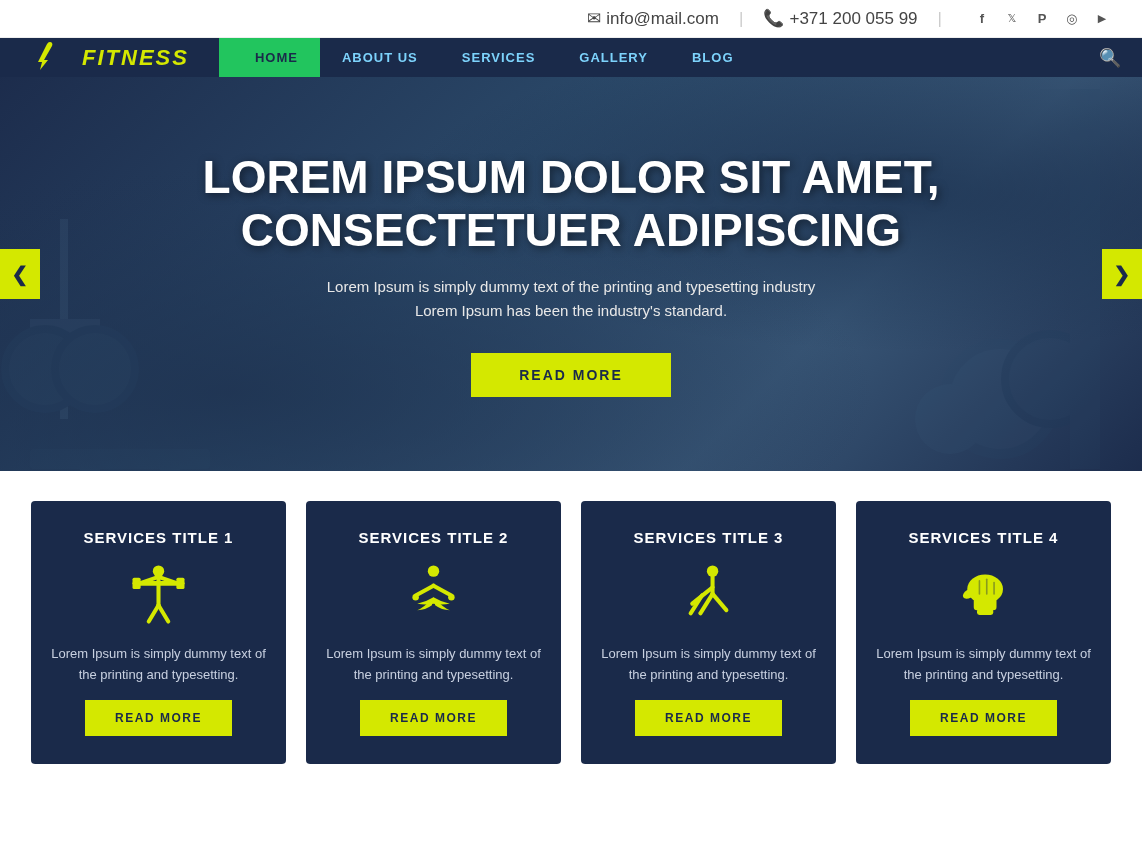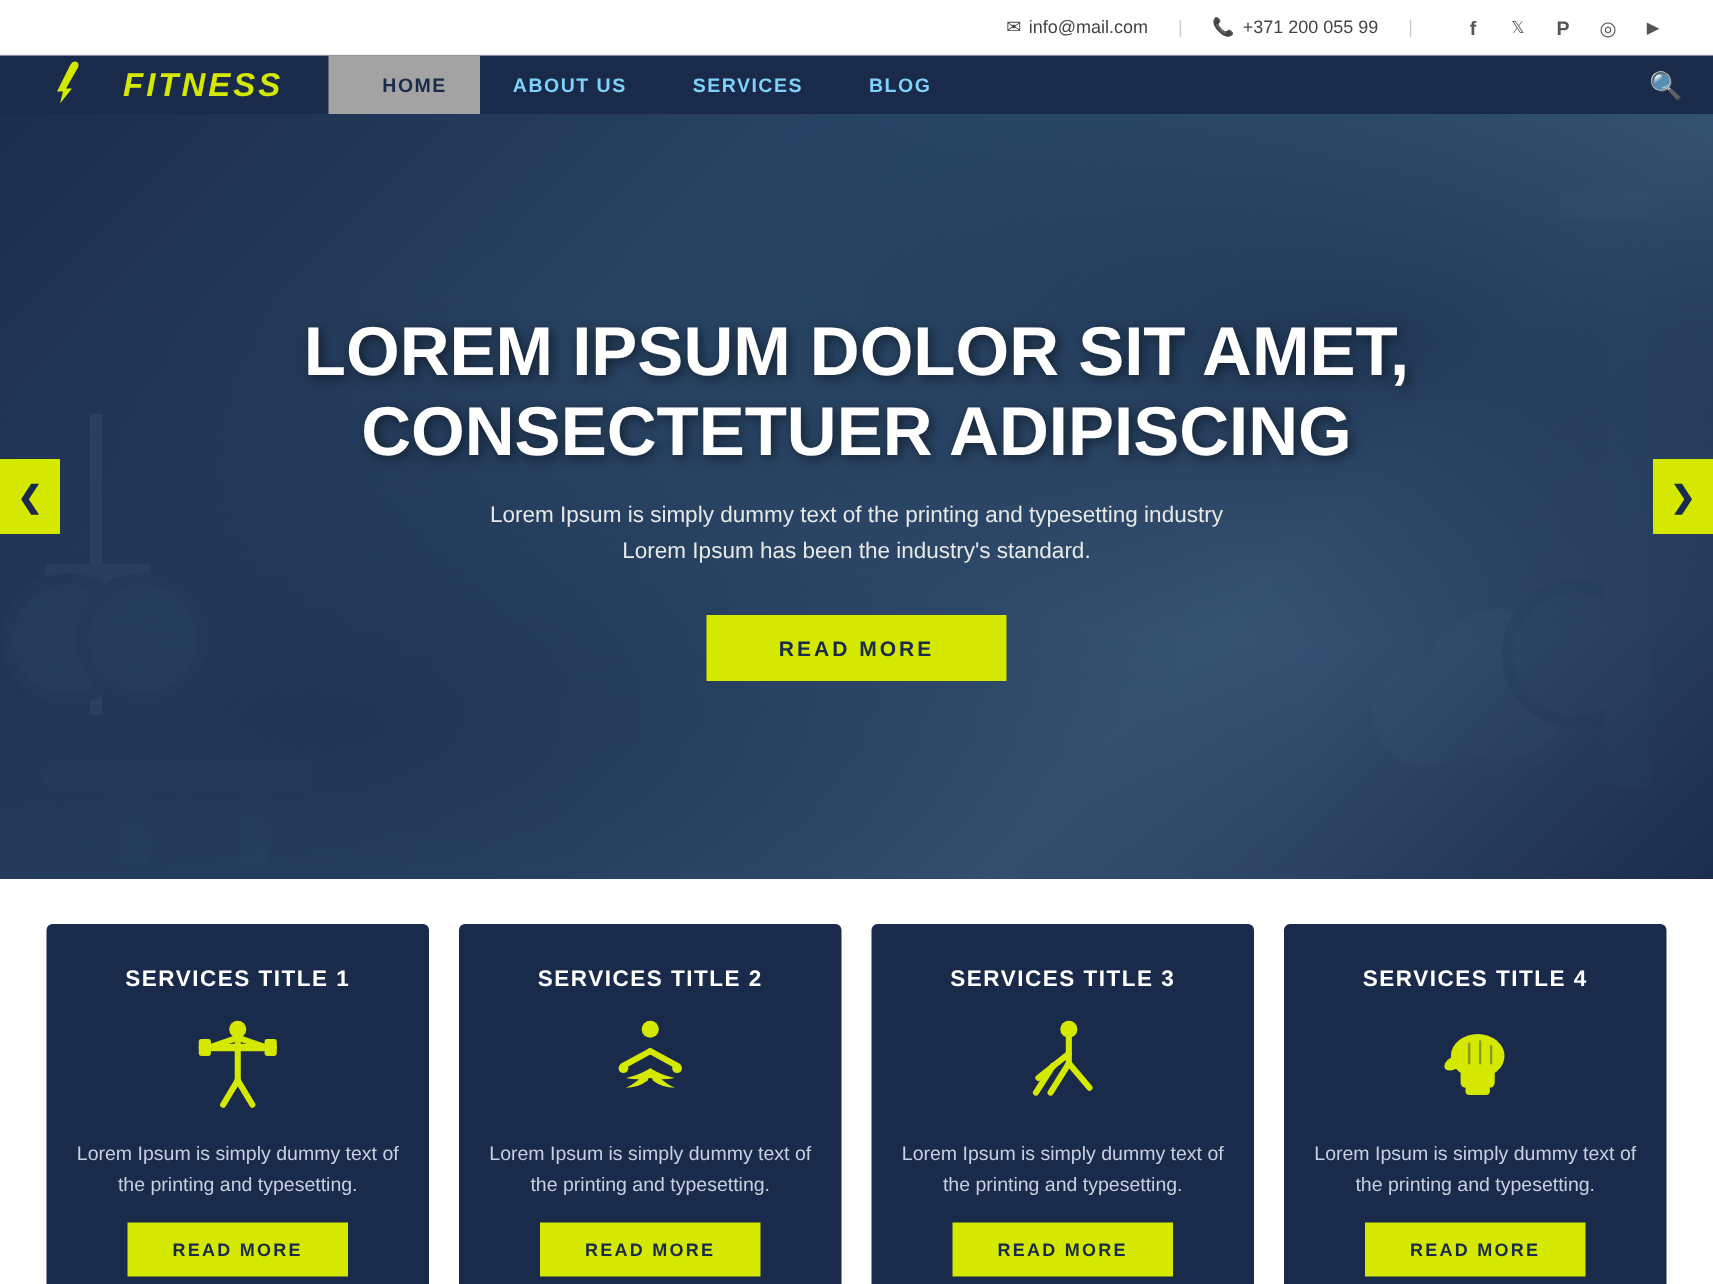--- a/index.html
+++ b/index.html
@@ -7,21 +7,21 @@
 
     
     .topbar {
       background: #fff;
       display: flex;
       align-items: center;
       justify-content: flex-end;
       padding: 8px 30px;
       border-bottom: 1px solid #eee;
       gap: 12px;
-      font-size: 12px;
+      font-size: 17px;
       color: #444;
     }
     .topbar-email, .topbar-phone {
       display: flex; align-items: center; gap: 5px;
     }
     .topbar-divider { color: #ccc; margin: 0 8px; }
     .topbar-socials { display: flex; align-items: center; gap: 10px; margin-left: 10px; }
     .topbar-socials span {
       width: 20px; height: 20px; display: flex; align-items: center; justify-content: center;
       color: #555; font-size: 13px; cursor: pointer;
@@ -65,39 +65,39 @@
       color: #7dd3fc;
       font-size: 13px;
       font-weight: 600;
       letter-spacing: 1px;
       cursor: pointer;
       text-transform: uppercase;
       text-decoration: none;
       transition: background 0.2s;
     }
     .nav-item.active {
-      background: #a3a3a3;
+      background: #22c55e;
       color: #1a2a4a;
       padding-left: 36px;
     }
     .nav-search {
       display: flex;
       align-items: center;
       padding: 0 20px;
       margin-left: auto;
       color: #d4e800;
       font-size: 18px;
       cursor: pointer;
     }
 
     
     .hero {
       position: relative;
       width: 1142px;
-      height: 510px;
+      height: 394px;
       overflow: hidden;
       background: #2a3a5a;
     }
     .hero-bg {
       position: absolute;
       top: 0; left: 0; right: 0; bottom: 0;
       background: linear-gradient(135deg, #1a2a4a 0%, #2a4a6a 40%, #3a5a7a 70%, #1a2a4a 100%);
       opacity: 0.85;
     }
     
@@ -262,20 +262,21 @@
       <svg width="32" height="32" viewBox="0 0 32 32" fill="#d4e800">
         <path d="M20 4 C22 4 23 6 22 8 L14 22 L18 22 L10 32 L12 24 L8 24 L16 8 C17 6 18 4 20 4 Z"></path>
       </svg>
     </span>
     <span class="logo-text">FITNESS</span>
   </a>
   <nav>
     <a class="nav-item active">HOME</a>
     <a class="nav-item">ABOUT US</a>
     <a class="nav-item">SERVICES</a>
+    <a class="nav-item">GALLERY</a>
     <a class="nav-item">BLOG</a>
   </nav>
   <div class="nav-search">
     <span>🔍</span>
   </div>
 </div>
 
 <div class="hero">
   <div class="hero-bg"></div>
   <div class="hero-overlay"></div>

